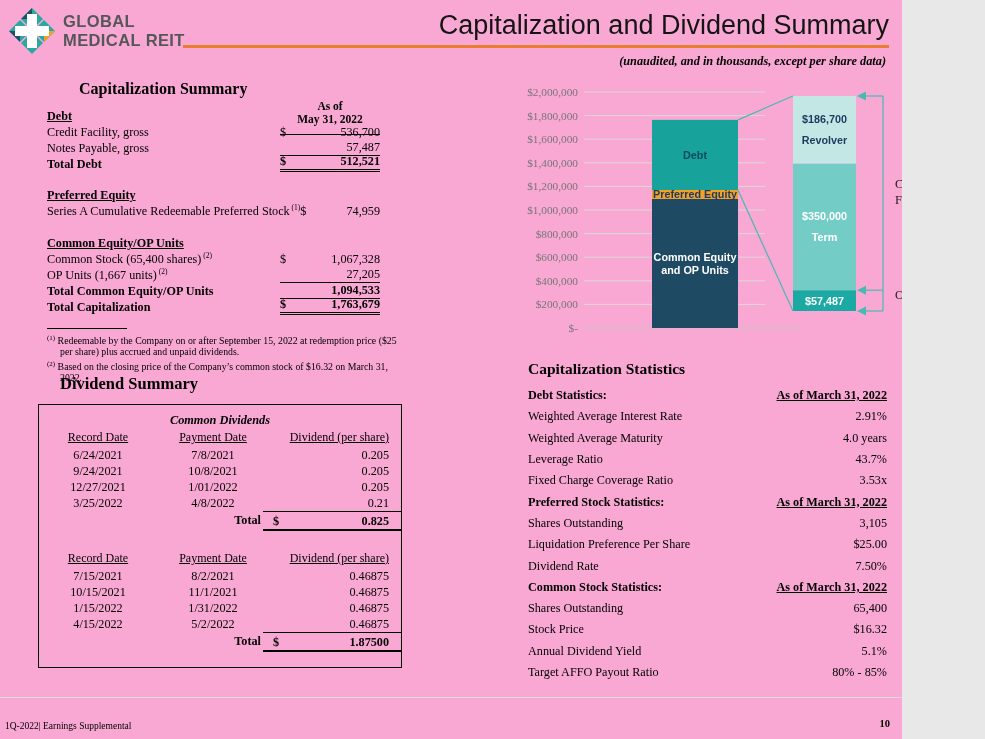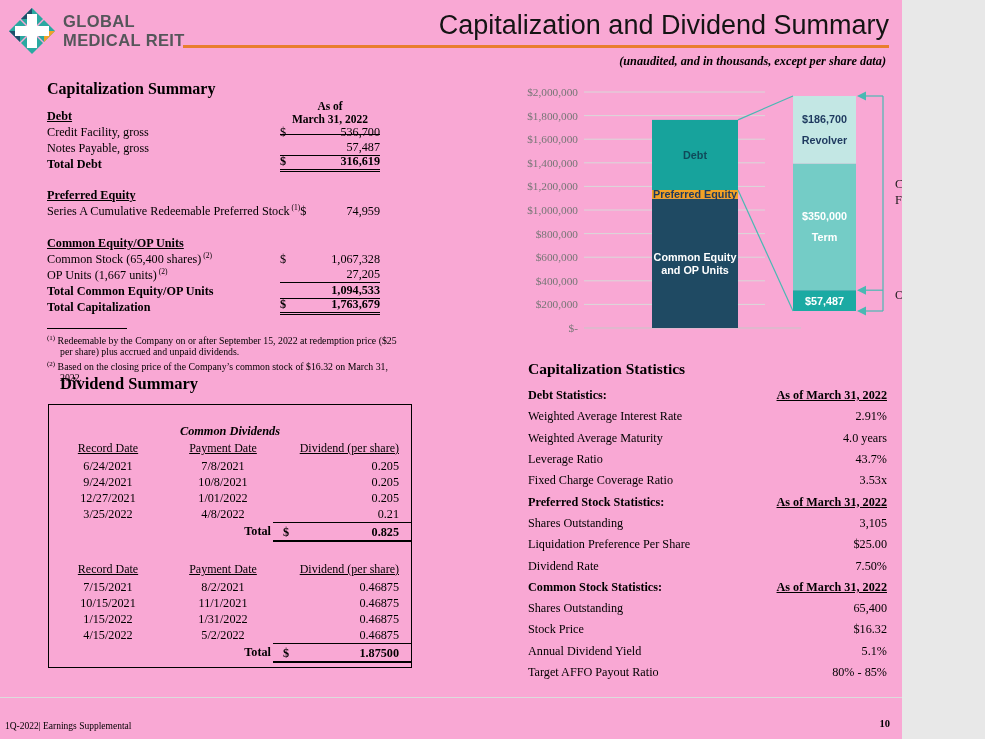--- a/index.html
+++ b/index.html
@@ -10,42 +10,42 @@
   .logo-svg{position:absolute;left:8px;top:7px;width:48px;height:48px;}
   .logo-text{position:absolute;left:63px;top:12px;font-family:"Liberation Sans",sans-serif;
              font-weight:700;font-size:16.5px;line-height:18.5px;letter-spacing:.4px;color:#55565A;}
   .title-rule{position:absolute;left:183px;right:13px;top:45px;height:3px;background:#E97E2E;}
   .page-title{position:absolute;right:13px;top:10px;font-family:"Liberation Sans",sans-serif;
               font-size:27px;color:#141414;}
   .page-subtitle{position:absolute;right:16px;top:54px;font-style:italic;font-weight:bold;font-size:12.3px;}
 
   
   .cap-block{position:absolute;left:47px;top:80px;width:333px;}
-  .cap-heading{font-size:16px;font-weight:bold;}
+  .cap-heading{font-size:16px;font-weight:bold;margin-left:32px;}
   .as-of{position:absolute;top:20px;right:0;width:100px;text-align:center;font-weight:bold;
          font-size:11.5px;line-height:12.5px;border-bottom:1px solid #000;padding-bottom:9px;}
   .cs-rows{position:absolute;top:29px;left:0;right:0;}
   .cs-row{display:flex;height:14.9px;align-items:flex-end;font-size:12.2px;padding-bottom:1px;}
   .cs-row .cs-label{flex:1;white-space:nowrap;}
   .cs-label.section{font-weight:bold;text-decoration:underline;}
   .cs-label.bold{font-weight:bold;}
   .cs-val{width:100px;display:flex;justify-content:space-between;}
   .cs-val.bold{font-weight:bold;}
   .cs-val.rule-below{border-bottom:1px solid #000;}
   .cs-val.double-rule{border-bottom:3px double #000;}
   .cs-row sup{font-size:7.5px;}
   .fn-sep{width:80px;border-top:1px solid #000;margin-top:12px;}
   .footnotes{margin-top:4px;width:352px;font-size:9.8px;line-height:11.4px;}
   .fn{padding-left:13px;text-indent:-13px;margin-bottom:1px;}
   .fn sup{font-size:7px;}
 
   
   .div-heading{position:absolute;left:60px;top:374px;font-size:16.5px;font-weight:bold;}
-  .div-box{position:absolute;left:48px;top:404px;width:364px;height:264px;border:1.5px solid #000;
-           box-sizing:border-box;padding-top:19px;}
+  .div-box{position:absolute;left:38px;top:404px;width:364px;height:264px;border:1.5px solid #000;
+           box-sizing:border-box;padding-top:8px;}
   .div-title{text-align:center;font-weight:bold;font-style:italic;font-size:12.3px;height:15px;}
   .div-head{display:flex;font-size:12px;margin-top:2px;height:17px;}
   .div-head span{text-decoration:underline;}
   .c1{width:118px;text-align:center;}
   .c2{width:112px;text-align:center;}
   .c3{flex:1;text-align:right;padding-right:12px;}
   .div-row{display:flex;font-size:12.2px;height:16px;align-items:center;}
   .div-total{display:flex;align-items:stretch;height:20px;}
   .total-lab{flex:1;text-align:right;font-weight:bold;font-size:12.2px;padding-right:2px;padding-top:2px;}
   .total-box{width:138px;border-top:1px solid #000;border-bottom:2.5px solid #000;display:flex;
@@ -94,21 +94,21 @@
     <div>MEDICAL REIT</div>
   </div>
   <div class="page-title">Capitalization and Dividend Summary</div>
   <div class="title-rule" style="background: rgb(233, 126, 46);"></div>
   <div class="page-subtitle">(unaudited, and in thousands, except per share data)</div>
 
   <div class="cap-block">
     <div class="cap-heading">Capitalization Summary</div>
     <div class="as-of">
       <div>As of</div>
-      <div>March 31, 2022</div>
+      <div>May 31, 2022</div>
     </div>
     <div class="cs-rows" id="cs-rows">
         <div class="cs-row">
           <span class="cs-label section">Debt</span>
           <div class="cs-val">
             <span class="dollar"></span>
             <span class="num"></span>
           </div>
         </div>
         <div class="cs-row">
@@ -122,21 +122,21 @@
           <span class="cs-label">Notes Payable, gross</span>
           <div class="cs-val rule-below">
             <span class="dollar"></span>
             <span class="num">57,487</span>
           </div>
         </div>
         <div class="cs-row">
           <span class="cs-label bold">Total Debt</span>
           <div class="cs-val bold double-rule">
             <span class="dollar">$</span>
-            <span class="num">316,619</span>
+            <span class="num">512,521</span>
           </div>
         </div>
         <div class="cs-row"></div>
         <div class="cs-row">
           <span class="cs-label section">Preferred Equity</span>
           <div class="cs-val">
             <span class="dollar"></span>
             <span class="num"></span>
           </div>
         </div>

